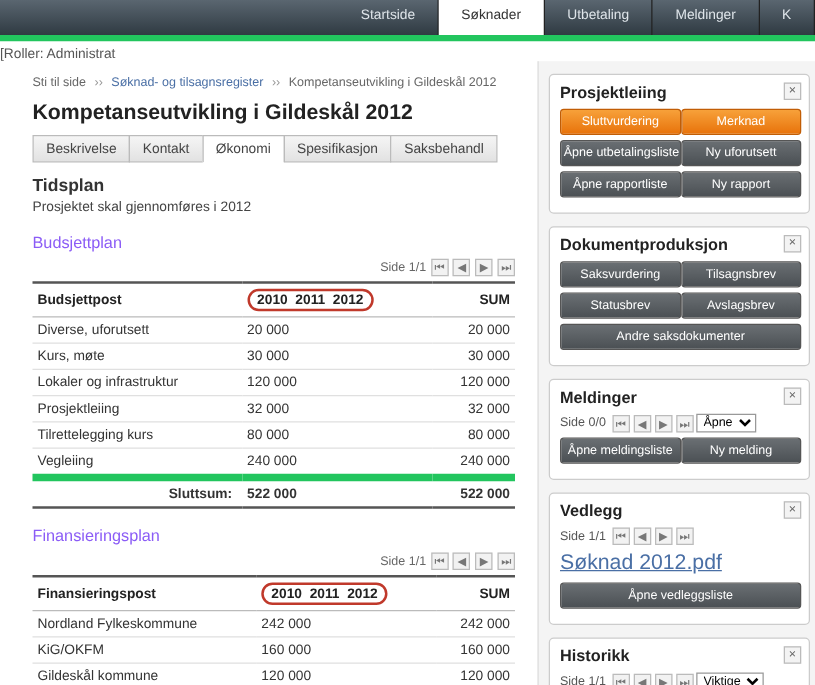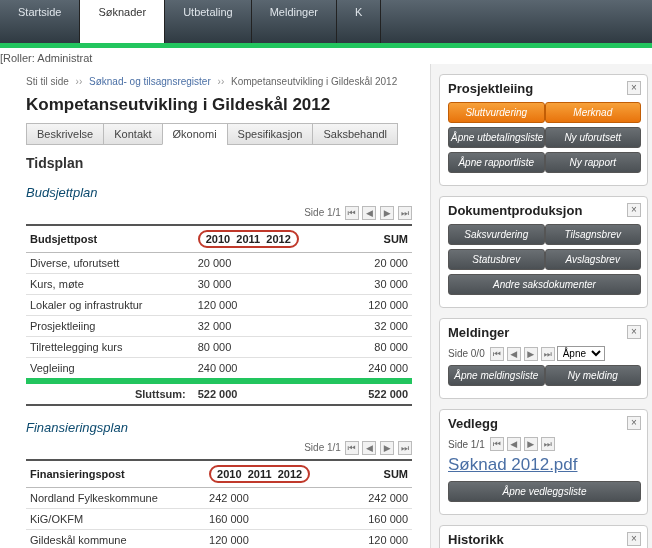--- a/index.html
+++ b/index.html
@@ -1,19 +1,19 @@
 <!DOCTYPE html>
 <html><head>
 <meta charset="utf-8">
 <style>
   * { box-sizing: border-box; margin: 0; padding: 0; }
   body { font-family: Verdana, Arial, sans-serif; font-size: 11px; color: #333; background: #fff; width: 652px; }
   
   
-  .topnav { display: flex; background: linear-gradient(#5a6670, #2f3a42); height: 43px; }
+  .topnav { display: flex; background: linear-gradient(#5a6670, #2f3a42); height: 28px; justify-content: flex-end; }
   .topnav-tab { padding: 6px 18px; color: #dfe5ea; font-size: 11px; border-right: 1px solid #222; cursor: pointer; }
   .topnav-tab.active { background: #fff; color: #333; }
   .topbar-roles { padding: 4px 6px 0 0; font-size: 11px; color: #555; border-top: 5px solid #22c55e; }
   
   .main-wrap { display: flex; }
   .left-col { width: 430px; padding: 8px 18px 12px 26px; }
   .right-col { width: 222px; background: #f4f4f4; padding: 10px 4px 10px 8px; border-left: 1px solid #ddd; }
   
   
   .breadcrumb { font-size: 10px; color: #666; margin: 4px 0 8px 0; }
@@ -21,40 +21,40 @@
   .breadcrumb .sep { margin: 0 4px; color: #999; }
   
   h1.page-title { font-size: 17px; font-weight: bold; color: #222; margin: 4px 0 8px 0; }
   
   
   .subtabs { display: flex; margin-bottom: 10px; }
   .subtab { background: linear-gradient(#f5f5f5,#e2e2e2); border: 1px solid #bbb; padding: 4px 10px; font-size: 11px; color: #444; cursor: pointer; margin-right: -1px; }
   .subtab.active { background: #fff; border-bottom-color: #fff; font-weight: normal; }
   
   h2.section-h { font-size: 14px; font-weight: bold; margin: 10px 0 4px 0; color: #333; }
-  h3.section-sub { font-size: 13px; font-style: italic; font-weight: normal; margin: 14px 0 6px 0; color: #0c4a6e; }
+  h3.section-sub { font-size: 13px; font-weight: normal; margin: 14px 0 6px 0; color: #8b5cf6; }
   .plain { font-size: 11px; color: #444; margin-bottom: 6px; }
   
   
   .pager { text-align: right; font-size: 10px; color: #666; margin: 4px 0; }
   .pager-btn { display: inline-block; width: 14px; height: 14px; line-height: 13px; text-align: center; border: 1px solid #bbb; background: #f2f2f2; color: #777; margin-left: 1px; font-size: 9px; cursor: pointer; }
   
   
   table.data { width: 100%; border-collapse: collapse; font-size: 11px; }
   table.data th { text-align: left; font-weight: bold; border-top: 2px solid #555; border-bottom: 1px solid #bbb; padding: 4px 4px; color: #222; }
   table.data th.num, table.data td.num { text-align: right; }
   table.data td { padding: 4px 4px; border-bottom: 1px solid #e0e0e0; }
   table.data tr.total td { border-top: 6px solid #22c55e; border-bottom: 2px solid #555; font-weight: bold; }
   table.data tr.total td:first-child { text-align: right; padding-right: 8px; }
   .year-circle { border: 2px solid #c0392b; border-radius: 10px; padding: 1px 6px; display: inline-block; }
   
   
   .panel { background: #fff; border: 1px solid #ccc; border-radius: 4px; margin-bottom: 10px; padding: 6px 6px 8px 8px; }
   .panel h3 { font-size: 13px; font-weight: bold; margin-bottom: 6px; color: #222; }
-  .btn-row { display: flex; gap: 0; margin-bottom: 4px; font-style: italic; }
+  .btn-row { display: flex; gap: 0; margin-bottom: 4px; }
   .btn { flex: 1; font-size: 10px; color: #fff; text-align: center; padding: 4px 2px; border-radius: 3px; border: 1px solid #555; background: linear-gradient(#6a6f73,#4b5054); cursor: pointer; white-space: nowrap; overflow: hidden; }
   .btn.orange { background: linear-gradient(#f7a13a,#e8730b); border-color: #c15d05; }
   .btn.full { width: 100%; }
   .panel .pager-row { font-size: 10px; color: #555; display: flex; align-items: center; gap: 2px; margin-bottom: 4px; }
   .panel .pager-row .ps { margin-right: 2px; }
   .select-sm { font-size: 10px; border: 1px solid #999; background: #fff; padding: 0 1px; }
   .link { color: #4a6fa5; text-decoration: underline; font-size: 17px; }
   .hist-item { font-size: 10px; color: #777; margin-bottom: 6px; line-height: 1.3; }
   .collapse-x { float: right; font-size: 10px; border: 1px solid #bbb; width: 14px; height: 14px; text-align: center; line-height: 12px; color: #666; background: #f3f3f3; cursor: pointer; }
 </style>
@@ -88,20 +88,21 @@
 
     <div class="subtabs">
       <div class="subtab">Beskrivelse</div>
       <div class="subtab">Kontakt</div>
       <div class="subtab active">Økonomi</div>
       <div class="subtab">Spesifikasjon</div>
       <div class="subtab">Saksbehandl</div>
     </div>
 
     <h2 class="section-h">Tidsplan</h2>
+    <p class="plain">Prosjektet skal gjennomføres i 2012</p>
 
     <h3 class="section-sub">Budsjettplan</h3>
     <div class="pager">
       <span>Side 1/1</span>
       <span class="pager-btn">⏮</span>
       <span class="pager-btn">◀</span>
       <span class="pager-btn">▶</span>
       <span class="pager-btn">⏭</span>
     </div>
     <table class="data">

